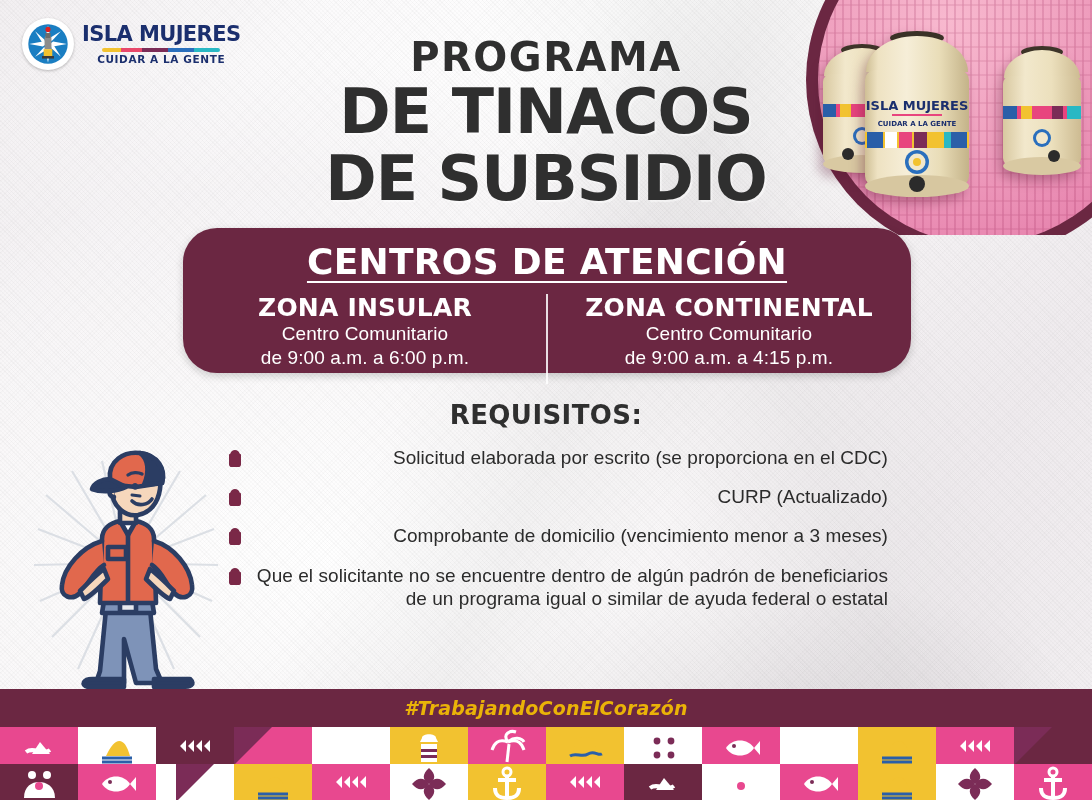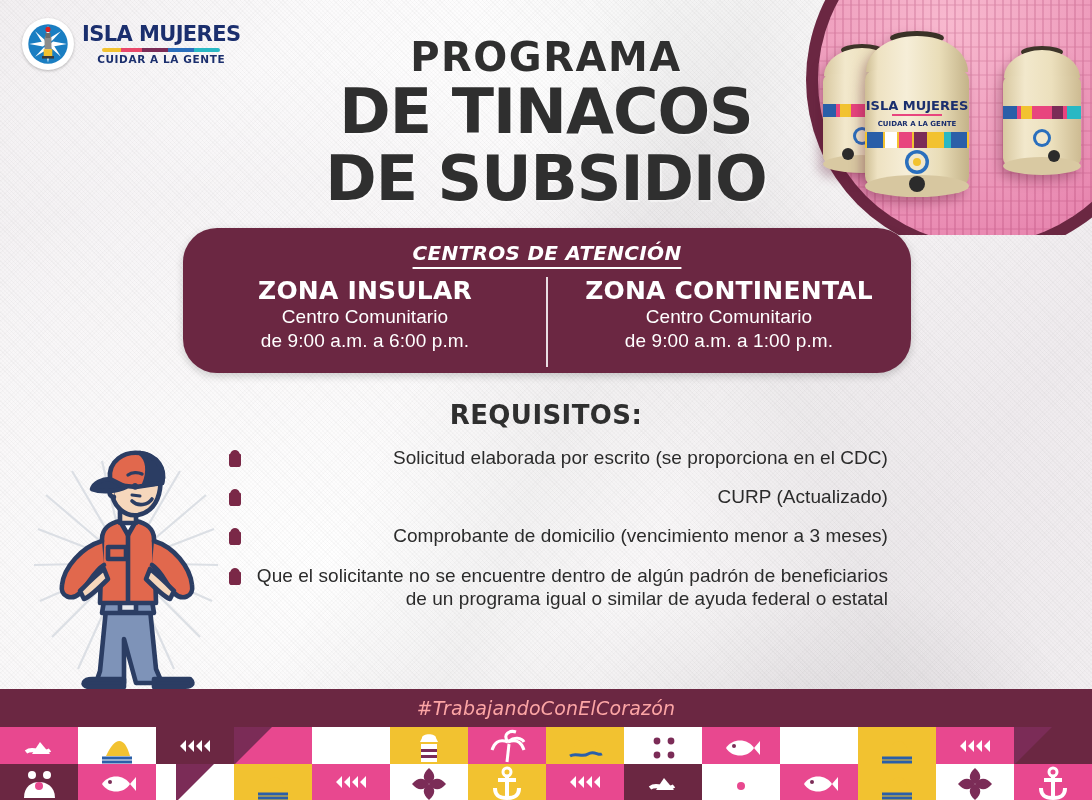--- a/index.html
+++ b/index.html
@@ -152,29 +152,28 @@
     position: absolute;
     left: 183px; top: 228px;
     width: 728px; height: 145px;
     background: #6b2742;
     border-radius: 34px;
     color: #ffffff;
     box-shadow: 0 3px 8px rgba(0,0,0,.18);
   }
   #centers-title {
     text-align: center;
-    font-size: 20px;
+    font-size: 36px;
     font-weight: 700;
     letter-spacing: 0.3px;
     font-family: "DejaVu Sans", sans-serif;
     padding-top: 13px;
     text-decoration: underline;
     text-underline-offset: 7px;
     text-decoration-thickness: 2px;
-    font-style: italic;
   }
   #zones {
     display: flex;
     margin-top: 12px;
     position: relative;
   }
   .zone { flex: 1; text-align: center; }
   .zone-name {
     font-size: 25px;
     font-weight: 700;
@@ -241,23 +240,23 @@
   #footer-bar {
     position: absolute;
     left: 0; right: 0; bottom: 73px;
     height: 38px;
     background: #6b2742;
     display: flex;
     align-items: center;
     justify-content: center;
   }
   #hashtag {
-    color: #fca5a5;
+    color: #eab308;
     font-size: 19px;
-    font-weight: 400;
+    font-weight: 700;
     font-style: italic;
     letter-spacing: .2px;
     font-family: "DejaVu Sans", sans-serif;
   }
   #footer-pattern {
     position: absolute;
     left: 0; right: 0; bottom: 0;
     height: 73px;
     background: #6b2742;
     overflow: hidden;
@@ -390,21 +389,21 @@
     <div id="zones">
       <div class="zone">
         <div class="zone-name">ZONA INSULAR</div>
         <div class="zone-line">Centro Comunitario</div>
         <div class="zone-line">de 9:00 a.m. a 6:00 p.m.</div>
       </div>
       <div id="zone-divider"></div>
       <div class="zone">
         <div class="zone-name">ZONA CONTINENTAL</div>
         <div class="zone-line">Centro Comunitario</div>
-        <div class="zone-line">de 9:00 a.m. a 1:00 p.m.</div>
+        <div class="zone-line">de 9:00 a.m. a 4:15 p.m.</div>
       </div>
     </div>
   </div>
 
   <div id="req-title">REQUISITOS:</div>
   <ul id="req-list">
     <li class="req-item">
       <svg class="req-bullet" viewBox="0 0 14 17">
         <path d="M7 0 C9.3 0 11 1.6 11.6 3.4 L13 4.6 L13 14.4 C13 15.9 11.9 17 10.4 17 L3.6 17 C2.1 17 1 15.9 1 14.4 L1 4.6 L2.4 3.4 C3 1.6 4.7 0 7 0 Z" fill="#7a2847"></path>
       </svg>

